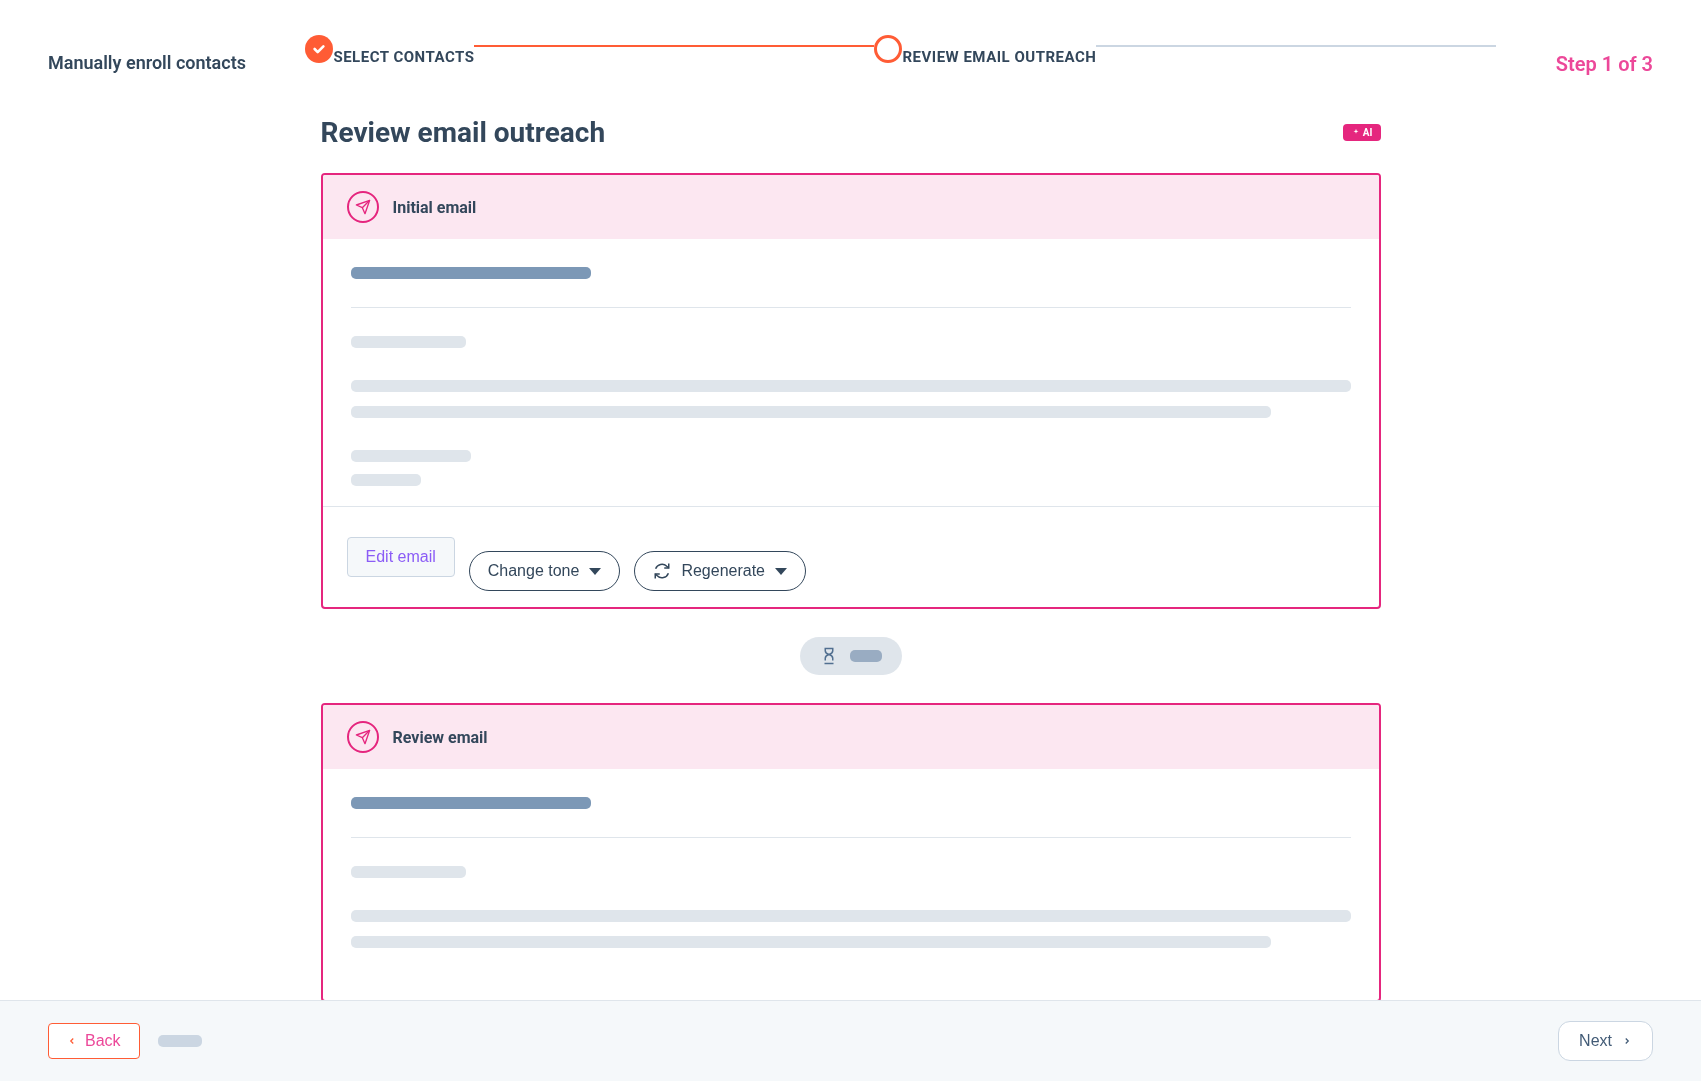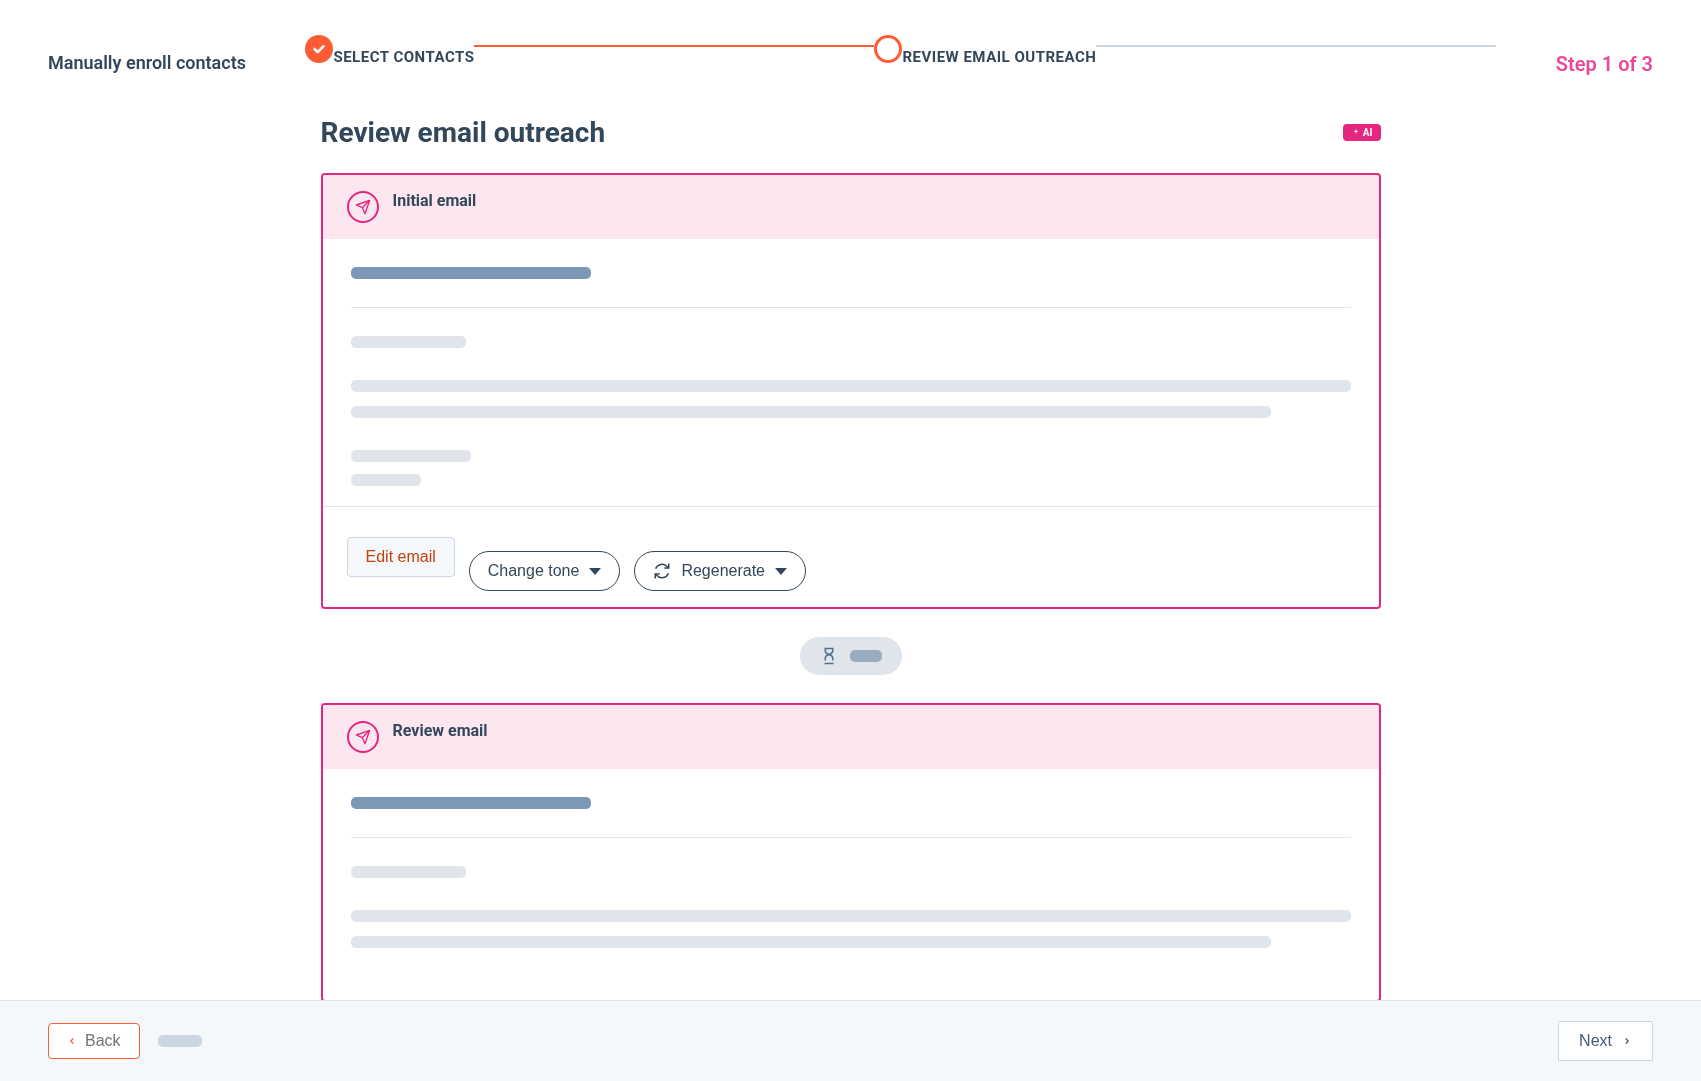--- a/index.html
+++ b/index.html
@@ -123,20 +123,21 @@
   .email-card {
     border: 2px solid #e5267e;
     border-radius: 4px;
     overflow: hidden;
     margin-bottom: 0;
     background: #fff;
   }
   .email-card-header {
     background: #fce7f1;
     display: flex;
+    align-items: center;
     gap: 14px;
     padding: 16px 24px;
   }
   .send-icon-circle {
     width: 32px;
     height: 32px;
     border-radius: 50%;
     border: 2px solid #e5267e;
     display: flex;
     align-items: center;
@@ -180,21 +181,21 @@
     border-radius: 4px;
     cursor: pointer;
     display: inline-flex;
     align-items: center;
     gap: 10px;
     background: #fff;
   }
   .btn.secondary {
     border: 1px solid #cbd6e2;
     background: #f5f8fa;
-    color: #c2410c;
+    color: #8b5cf6;
     font-weight: 500;
   }
   .btn.outline-purple {
     border: 1.5px solid #33475b;
     color: #33475b;
     border-radius: 22px;
     font-weight: 500;
     background: #fff;
     margin-top: 28px;
   }
@@ -232,36 +233,36 @@
     border-top: 1px solid #dfe5eb;
     background: #f5f8fa;
     padding: 20px 48px;
     display: flex;
     justify-content: space-between;
     align-items: center;
   }
   .footer-left { display: flex; align-items: center; gap: 18px; }
   .btn-back {
     border: 1.5px solid #ff5c35;
-    color: #737373;
+    color: #ec4899;
     background: #fff;
     border-radius: 4px;
     padding: 8px 18px;
     font-size: 16px;
     font-weight: 500;
     display: inline-flex;
     align-items: center;
     gap: 8px;
     cursor: pointer;
   }
   .btn-next {
     border: 1px solid #cbd6e2;
     background: #fff;
     color: #425b76;
-    border-radius: 1px;
+    border-radius: 12px;
     padding: 10px 20px;
     font-size: 16px;
     font-weight: 500;
     display: inline-flex;
     align-items: center;
     gap: 10px;
     cursor: pointer;
   }
   .footer-skel { width: 44px; height: 12px; background: #cbd6e2; border-radius: 5px; }
   .chev { width: 10px; height: 10px; }

